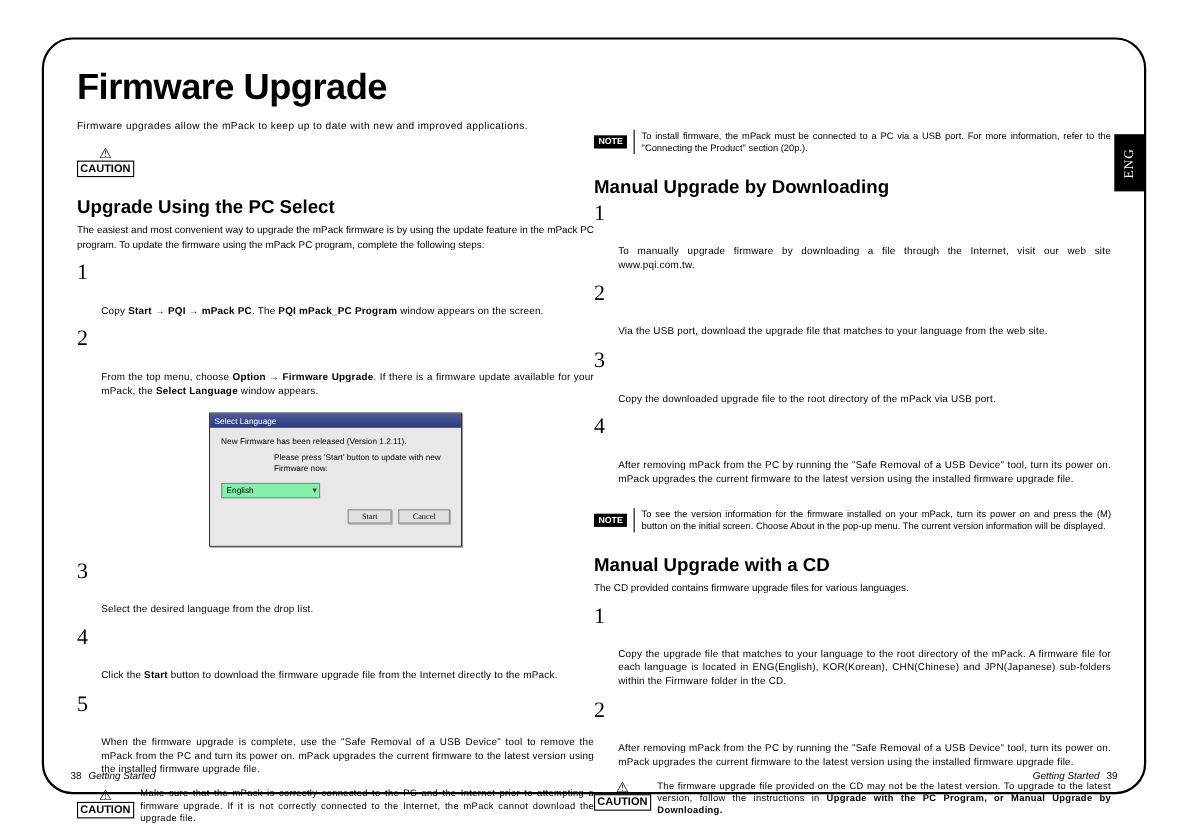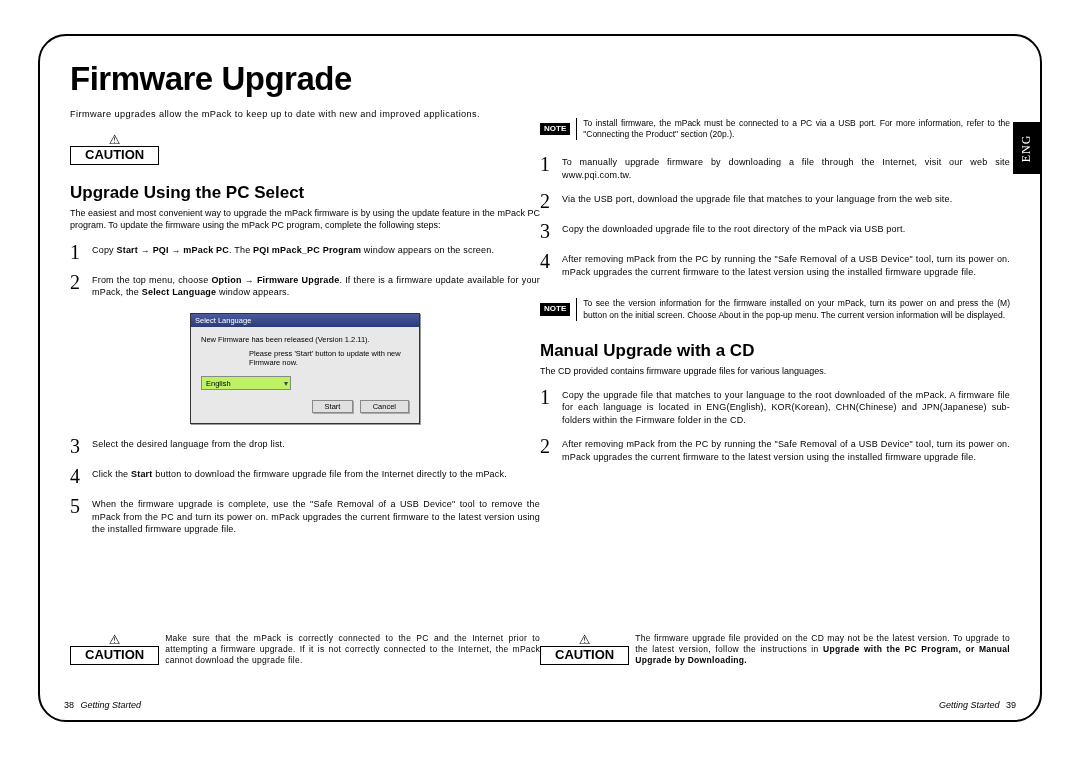--- a/index.html
+++ b/index.html
@@ -55,24 +55,24 @@
     flex-direction: column;
     align-items: center;
     margin-right: 6px;
     flex: 0 0 42px;
   }
   .warn-tri {
     font-size: 13px;
     line-height: 1;
   }
   .caution-word {
-    font-size: 13px;
+    font-size: 10px;
     font-weight: bold;
     border: 1px solid #000;
-    padding: 0 14px;
+    padding: 0 2px;
   }
   .caution-text {
     flex: 1;
     text-align: justify;
     letter-spacing: 0.3px;
   }
   .section-title {
     font-size: 17px;
     font-weight: bold;
     margin: 6px 0 4px 0;
@@ -97,20 +97,21 @@
     text-align: left;
     line-height: 1;
   }
   .step-text {
     flex: 1;
     font-size: 9px;
     line-height: 1.4;
     text-align: justify;
     letter-spacing: 0.2px;
     padding-top: 2px;
+    margin-top: 36px;
   }
   .bold { font-weight: bold; }
   .arrow { font-weight: bold; }
   .note-box {
     display: flex;
     align-items: center;
     font-size: 8.5px;
     line-height: 1.3;
     margin: 10px 0 14px 0;
   }
@@ -172,43 +173,44 @@
     font-size: 8px;
     box-shadow: 1px 1px 0 #999;
   }
   .dlg-title {
     background: linear-gradient(#4a5a9a, #2a3a7a);
     color: #fff;
     padding: 2px 4px;
     font-size: 7.5px;
   }
   .dlg-body {
-    padding: 8px 10px 10px 10px;
+    padding: 8px 10px 20px 10px;
     background: #e8e8e8;
   }
   .dlg-msg {
     font-size: 7.5px;
     line-height: 1.3;
     margin-bottom: 8px;
   }
   .dlg-select {
-    background: #bef264;
+    background: #86efac;
     border: 1px solid #888;
     width: 90px;
     height: 14px;
     display: flex;
     align-items: center;
     justify-content: space-between;
     padding: 0 2px 0 4px;
     font-size: 7.5px;
     margin-bottom: 10px;
   }
   .dlg-select .chev { font-size: 8px; color: #444; }
   .dlg-btns {
     text-align: right;
+    font-family: Liberation Serif, serif;
   }
   .dlg-btn {
     display: inline-block;
     background: #e0e0e0;
     border: 1px solid #888;
     padding: 1px 12px;
     font-size: 7.5px;
     margin-left: 4px;
     box-shadow: 1px 1px 0 #aaa;
   }
@@ -298,20 +300,21 @@
     </div>
 
     <div class="col">
 
       <div class="note-box">
         <span class="note-label">NOTE</span>
         <span class="note-divider"></span>
         <div class="note-text">To install firmware, the mPack must be connected to a PC via a USB port. For more information, refer to the "Connecting the Product" section (20p.).</div>
       </div>
 
+      <h2 class="section-title">Manual Upgrade by Downloading</h2>
 
       <div class="step">
         <div class="step-num">1</div>
         <div class="step-text">To manually upgrade firmware by downloading a file through the Internet, visit our web site www.pqi.com.tw.</div>
       </div>
       <div class="step">
         <div class="step-num">2</div>
         <div class="step-text">Via the USB port, download the upgrade file that matches to your language from the web site.</div>
       </div>
       <div class="step">
@@ -327,21 +330,21 @@
         <span class="note-label">NOTE</span>
         <span class="note-divider"></span>
         <div class="note-text">To see the version information for the firmware installed on your mPack, turn its power on and press the (M) button on the initial screen. Choose About in the pop-up menu. The current version information will be displayed.</div>
       </div>
 
       <h2 class="section-title">Manual Upgrade with a CD</h2>
       <p class="section-intro">The CD provided contains firmware upgrade files for various languages.</p>
 
       <div class="step">
         <div class="step-num">1</div>
-        <div class="step-text">Copy the upgrade file that matches to your language to the root downloaded of the mPack. A firmware file for each language is located in ENG(English), KOR(Korean), CHN(Chinese) and JPN(Japanese) sub-folders within the Firmware folder in the CD.</div>
+        <div class="step-text">Copy the upgrade file that matches to your language to the root directory of the mPack. A firmware file for each language is located in ENG(English), KOR(Korean), CHN(Chinese) and JPN(Japanese) sub-folders within the Firmware folder in the CD.</div>
       </div>
       <div class="step">
         <div class="step-num">2</div>
         <div class="step-text">After removing mPack from the PC by running the "Safe Removal of a USB Device" tool, turn its power on. mPack upgrades the current firmware to the latest version using the installed firmware upgrade file.</div>
       </div>
 
       <div class="caution-box" style="margin-top:auto;">
         <div class="caution-label">
           <span class="warn-tri">⚠</span>
           <span class="caution-word">CAUTION</span>

